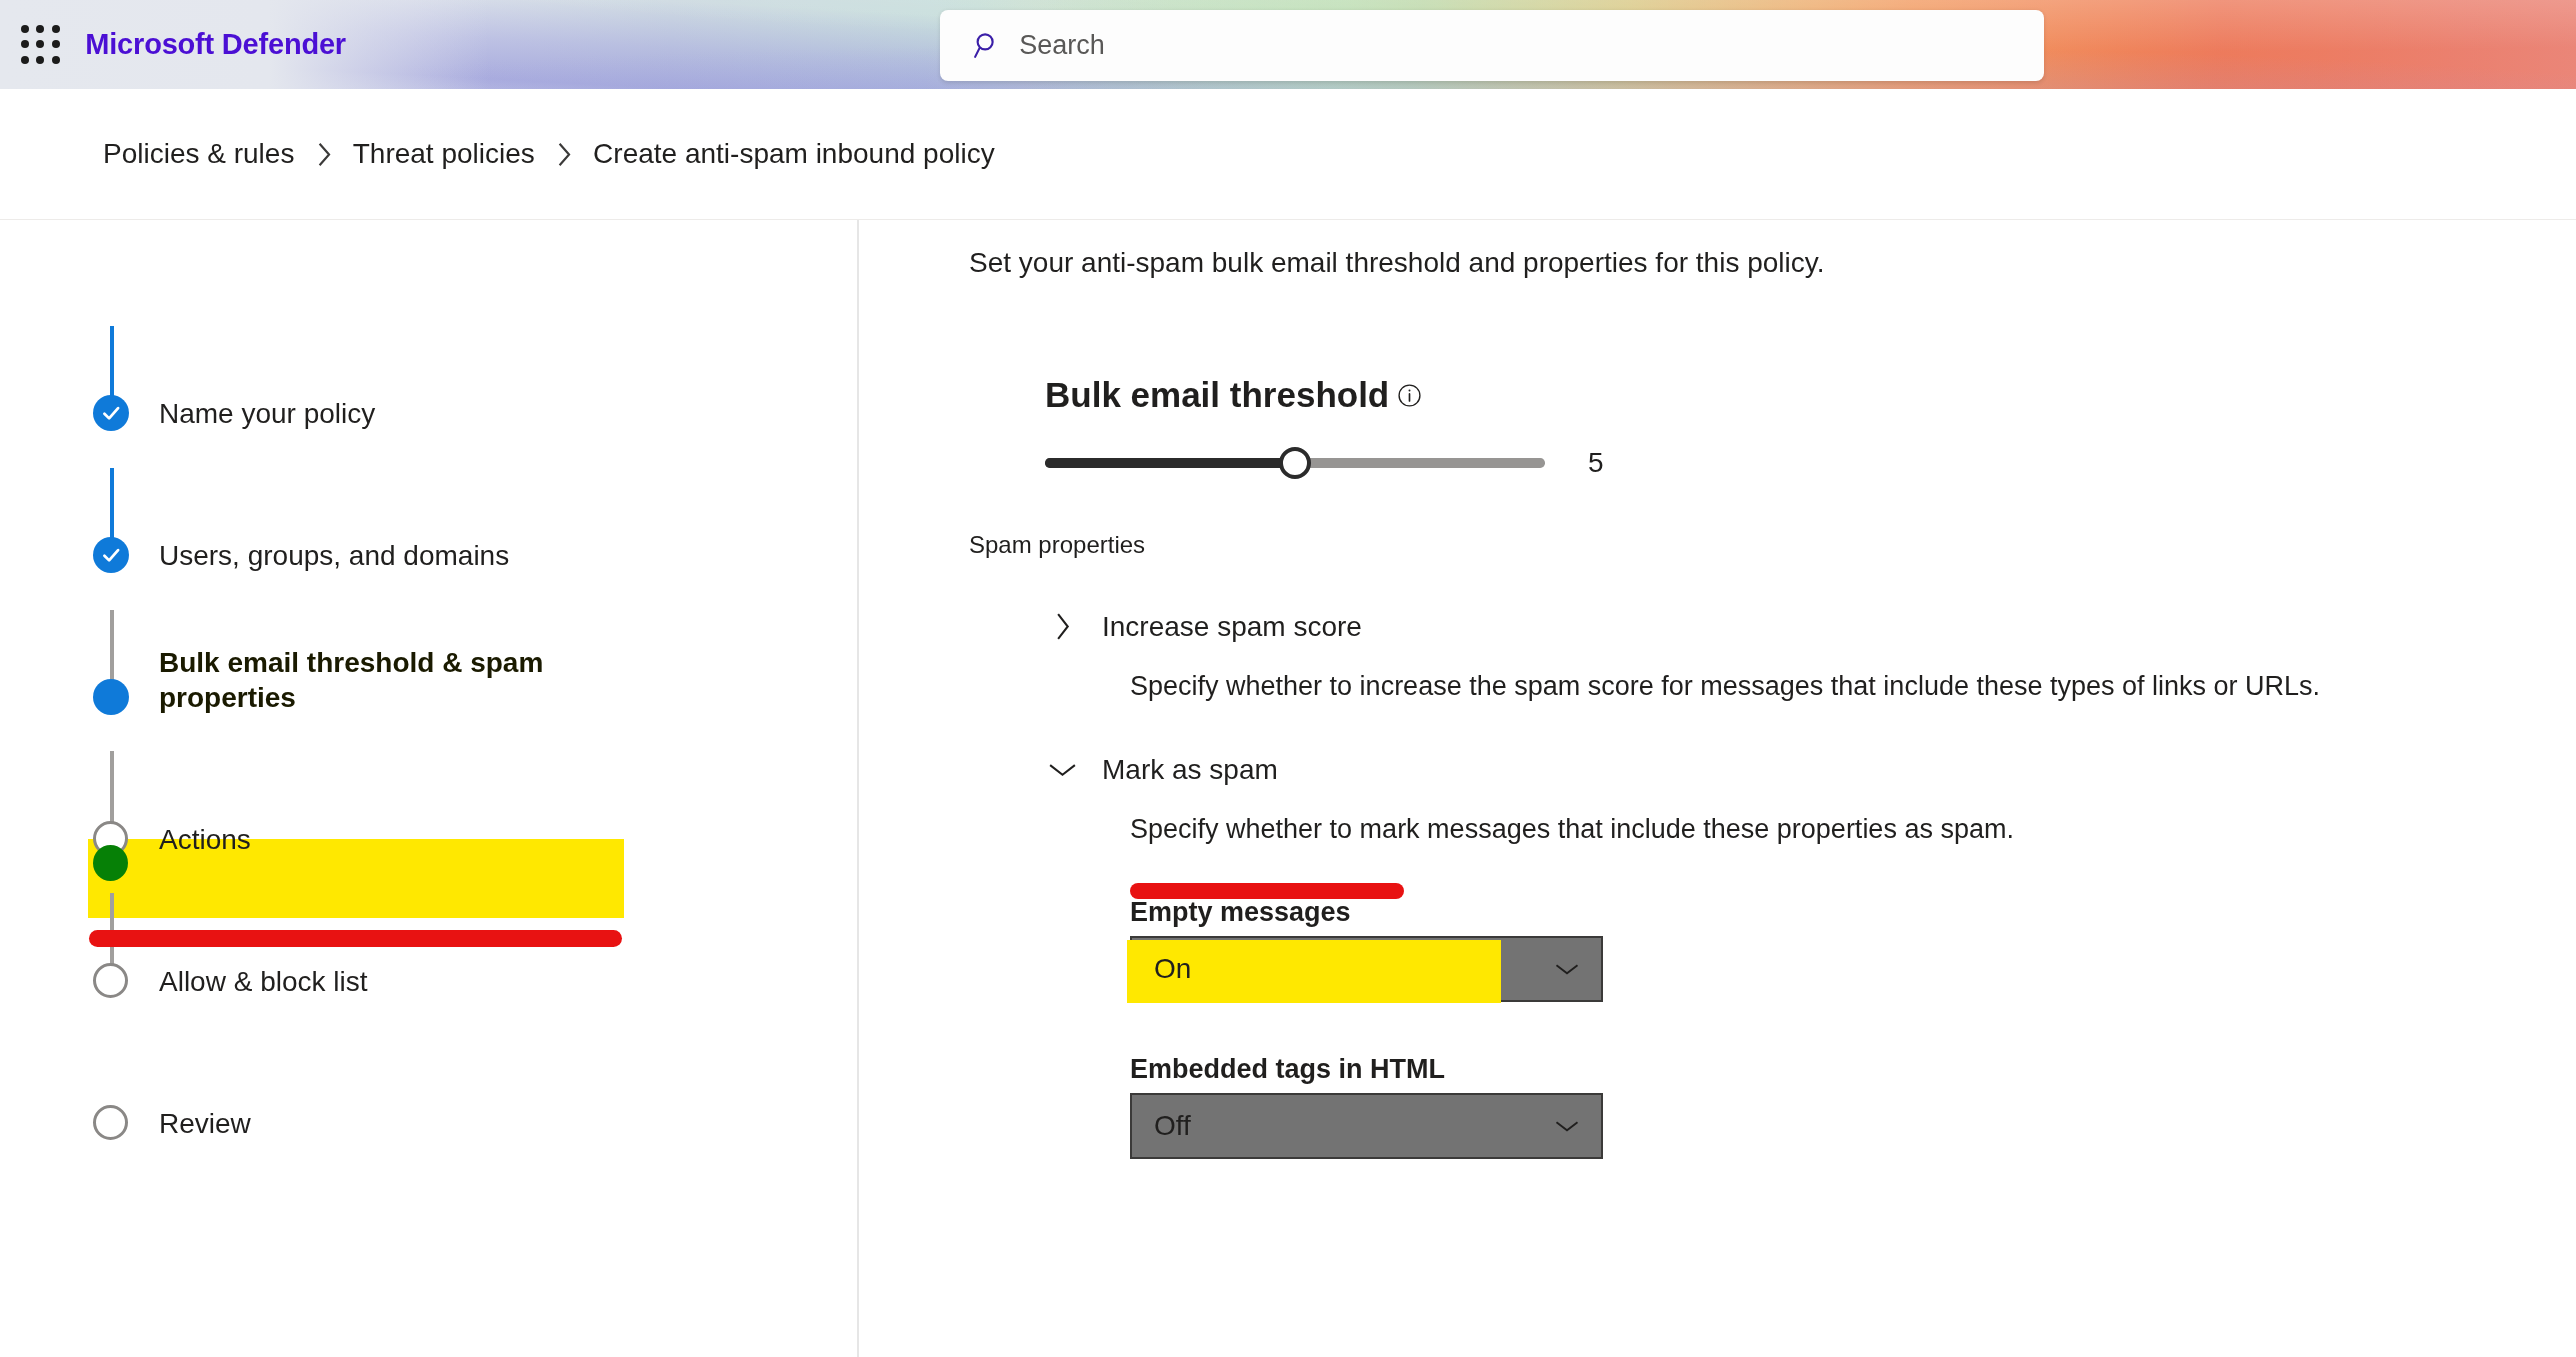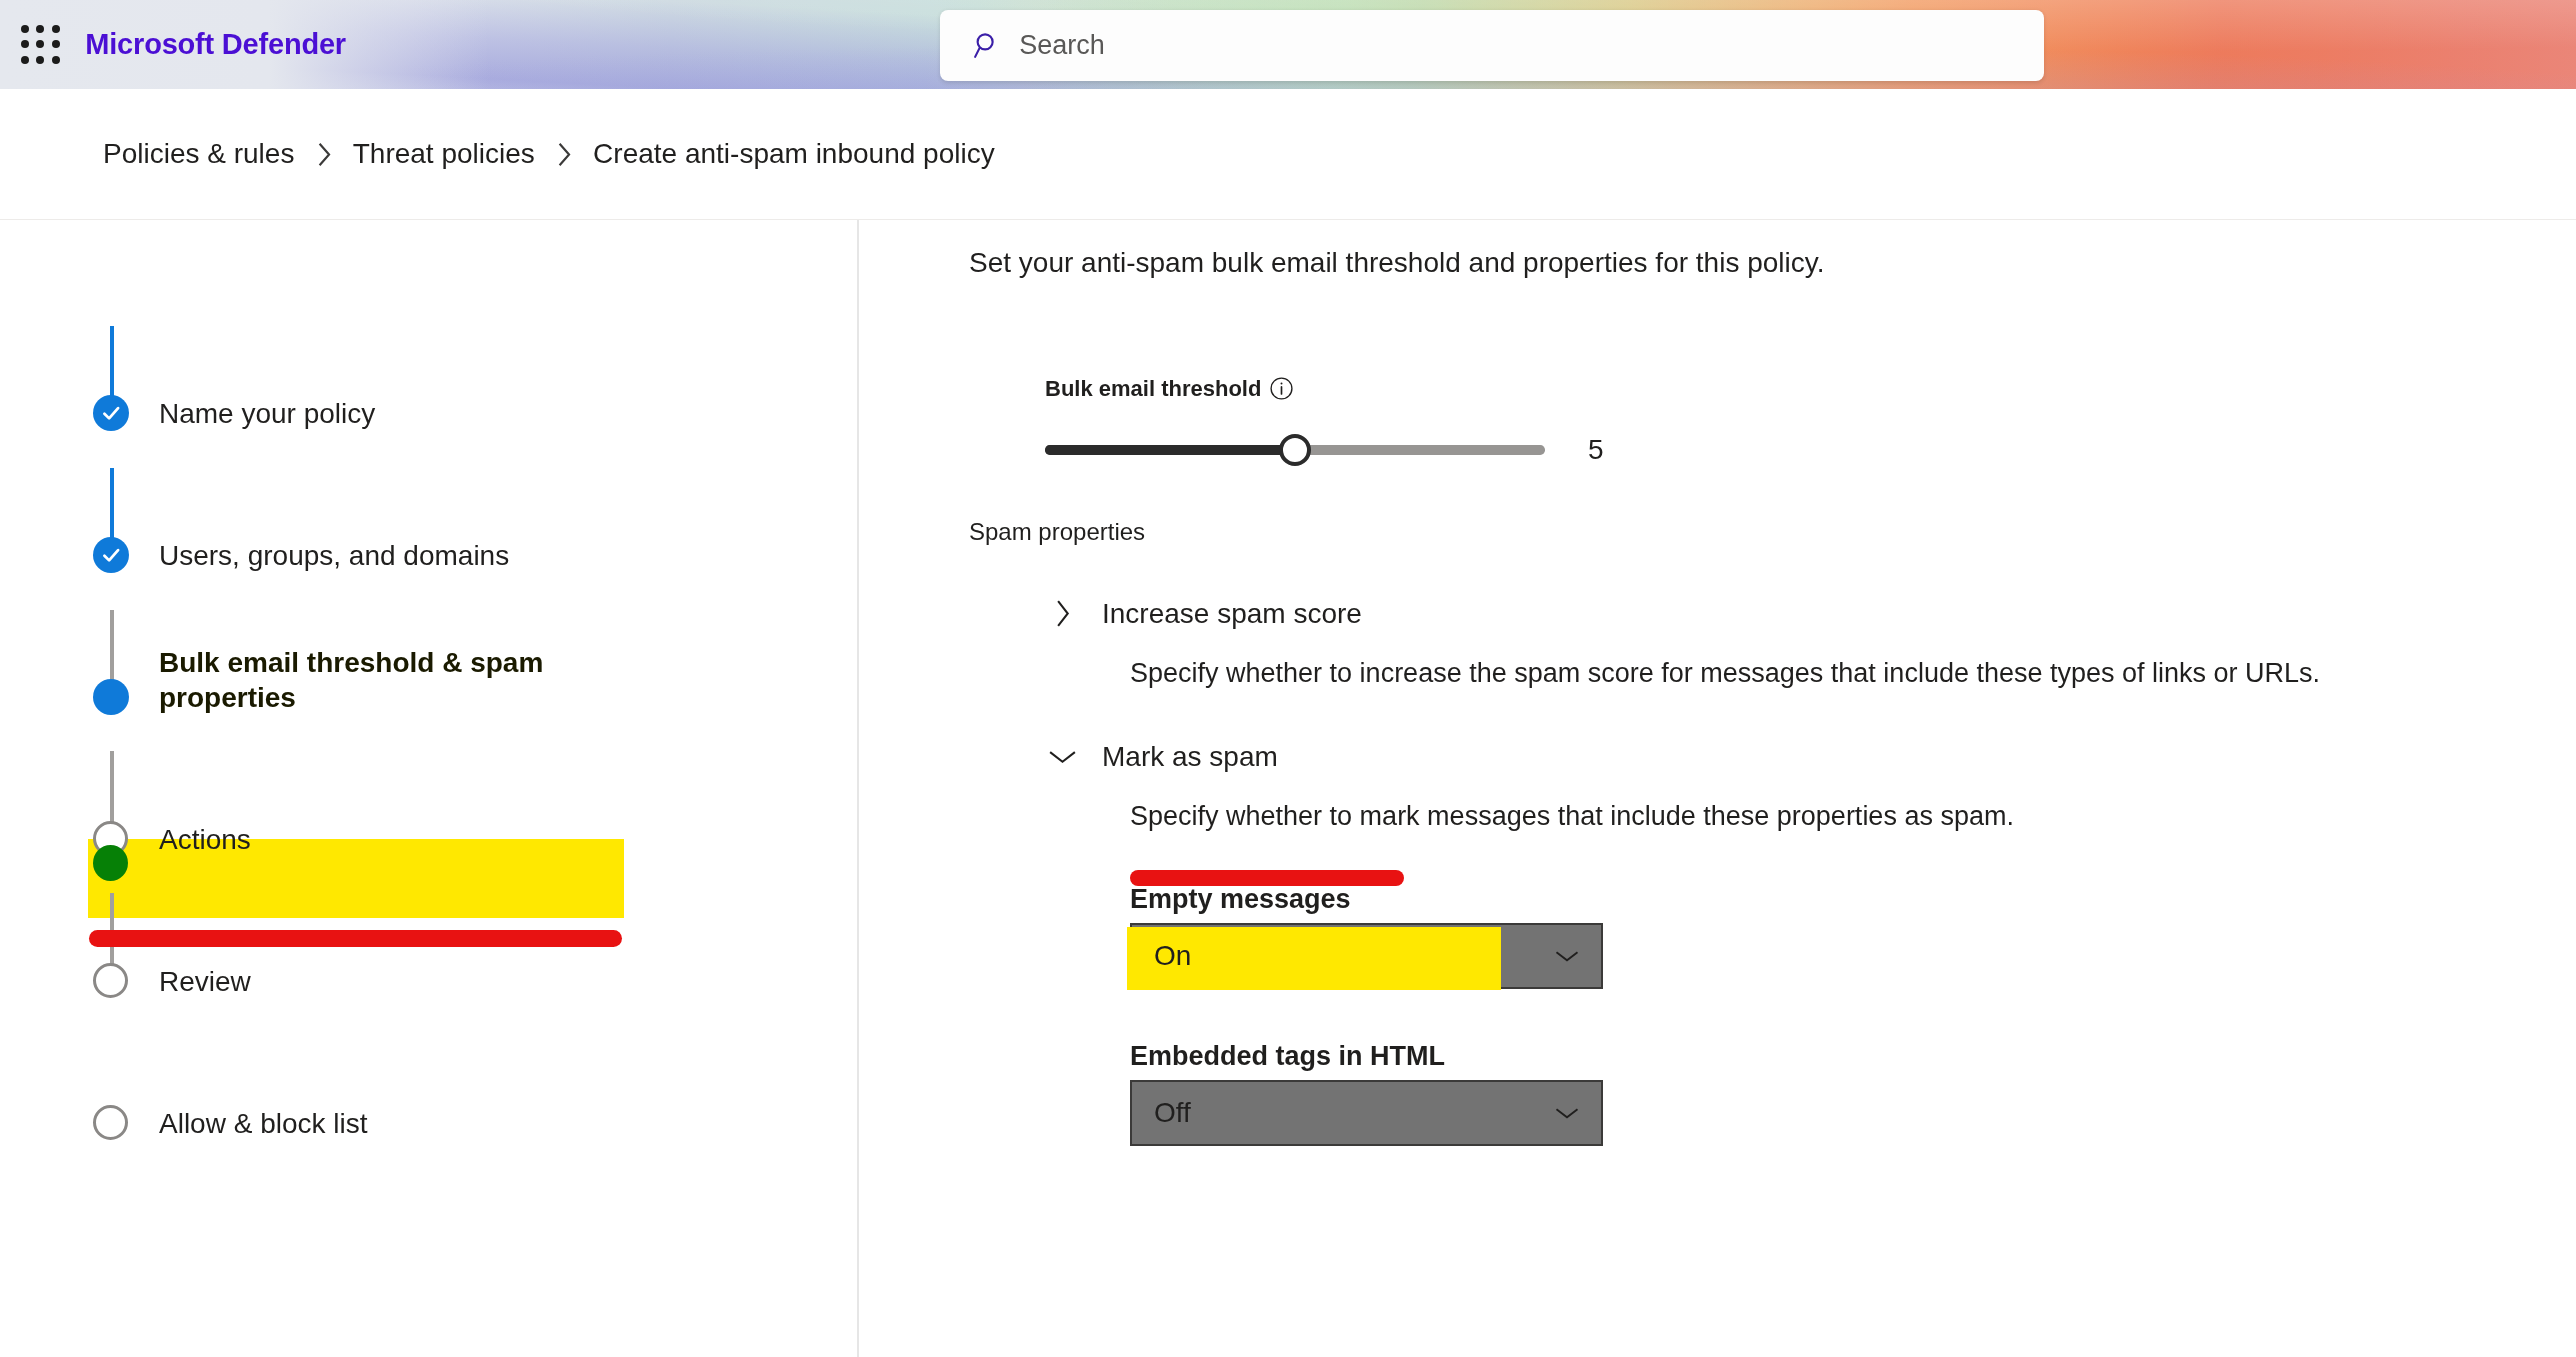--- a/index.html
+++ b/index.html
@@ -204,21 +204,21 @@
     font-size: 28px; color: #201f1e;
     margin-top: 16px;
   }
   .field-group { margin-left: 76px; }
 
   .field-label-row {
     display: flex; align-items: center;
     margin-top: 96px;
   }
   .field-label {
-    font-size: 22px; font-weight: 700; color: #201f1e;
+    font-size: 35px; font-weight: 700; color: #201f1e;
   }
   .info-icon {
     margin-left: 6.3px;
     width: 27px; height: 27px;
     display: flex; align-items: center; justify-content: center;
     cursor: pointer;
   }
   .info-icon svg { display: block; }
 
   .slider-row {
@@ -429,28 +429,28 @@
       <div class="step-marker">
         <div class="dot-todo"></div>
       </div>
       <div class="step-label">Actions</div>
     </div>
 
     <div class="step">
       <div class="step-marker">
         <div class="dot-todo"></div>
       </div>
-      <div class="step-label">Review</div>
+      <div class="step-label">Allow &amp; block list</div>
     </div>
 
     <div class="step">
       <div class="step-marker">
         <div class="dot-todo"></div>
       </div>
-      <div class="step-label">Allow &amp; block list</div>
+      <div class="step-label">Review</div>
     </div>
   </div>
 
   <div class="main">
 
     <div class="page-intro">Set your anti-spam bulk email threshold and properties for this policy.</div>
 
     <div class="field-group">
       <div class="field-label-row">
         <span class="field-label">Bulk email threshold</span>

